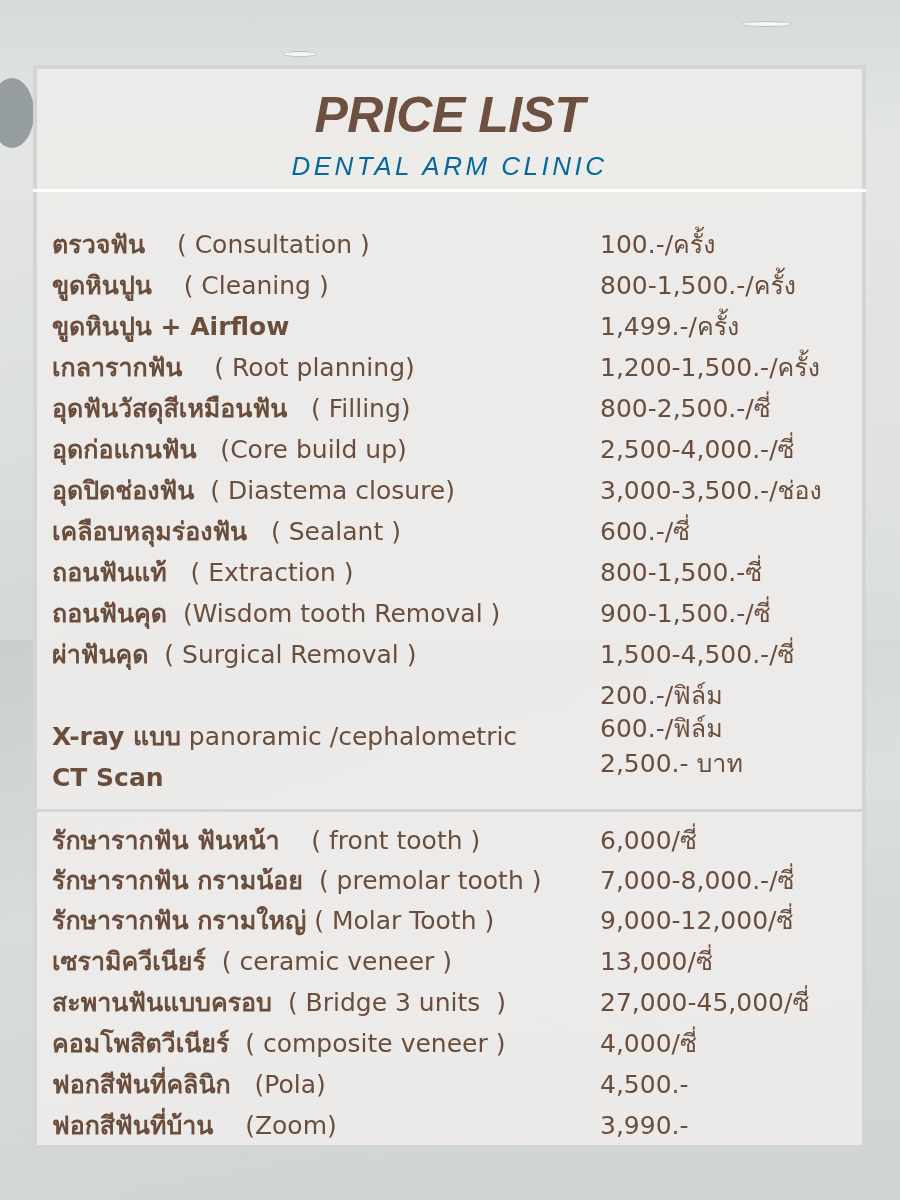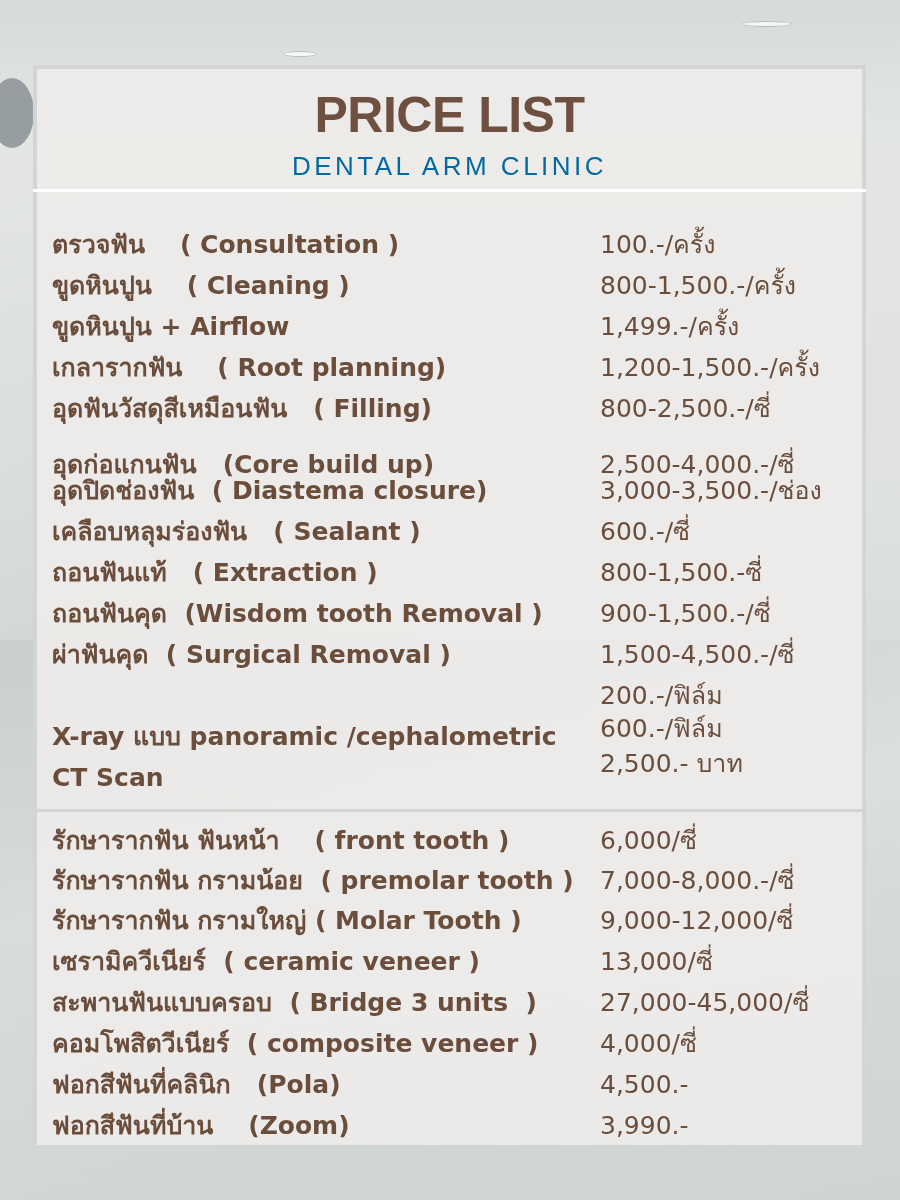--- a/index.html
+++ b/index.html
@@ -18,39 +18,39 @@
     .bg-light { position: absolute; height: 6px; border-radius: 50%; background: #f4f7f8; border: 1px solid #b9c0c3; }
     .bg-floor {
       position: absolute; left: 0; right: 0; top: 640px; bottom: 0;
       background: linear-gradient(170deg, rgba(190,196,198,.5), rgba(225,228,228,.6) 40%, rgba(200,205,206,.6));
     }
     .panel {
       position: absolute; left: 33px; top: 65px; width: 833px; height: 1084px;
       background: rgba(238,236,233,0.93);
       border: 4px solid rgba(210,211,212,0.95);
     }
-    .header { position: absolute; left: 0; right: 0; top: 0; height: 121px; text-align: center; }
+    .header { position: absolute; left: 0; right: 0; top: 0; height: 121px; text-align: center; font-style: italic; }
     .title {
       position: absolute; left: 0; right: 0; top: 17px;
       font-family: "Liberation Sans", sans-serif; font-weight: bold;
       font-size: 50px; letter-spacing: -0.5px; color: #6e5040;
     }
     .subtitle {
       position: absolute; left: 0; right: 0; top: 82px;
       font-family: "Liberation Sans", sans-serif; font-size: 26px;
       letter-spacing: 3.5px; color: #0369a1;
     }
     .hdr-divider { position: absolute; left: -4px; right: -4px; top: 120px; height: 3px; background: #ffffff; }
     .sec-divider { position: absolute; left: -4px; right: -4px; top: 740px; height: 3px; background: #d4d4d3; }
     .row {
       position: absolute; left: 15px; right: 0; height: 40px;
       color: #6b4d3c; font-size: 25px; line-height: 40px; white-space: nowrap;
     }
     .row .th { font-weight: bold; margin-top: 48px; }
-    .row .en { font-weight: bold; margin-top: 9px; }
+    .row .en { font-weight: normal; margin-top: 9px; }
     .row .price { position: absolute; left: 548px; top: 0; font-weight: normal; text-align: center; }
   </style>
 </head>
 <body>
 
 <div>
   <div class="bg-clock"></div>
   <div class="bg-light" style="left:283px;top:51px;width:34px;"></div>
   <div class="bg-light" style="left:742px;top:21px;width:50px;"></div>
   <div class="bg-floor"></div>
@@ -62,21 +62,21 @@
     <div class="subtitle">DENTAL ARM CLINIC</div>
   </div>
   <div class="hdr-divider"></div>
 
   <div>
     <div class="row" style="top:156px"><span class="th">ตรวจฟัน</span><span class="en" style="white-space:pre">    ( Consultation )</span><span class="price">100.-/ครั้ง</span></div>
     <div class="row" style="top:197px"><span class="th">ขูดหินปูน</span><span class="en" style="white-space:pre">    ( Cleaning )</span><span class="price">800-1,500.-/ครั้ง</span></div>
     <div class="row" style="top:238px"><span class="th">ขูดหินปูน + Airflow</span><span class="en" style="white-space:pre"></span><span class="price">1,499.-/ครั้ง</span></div>
     <div class="row" style="top:279px"><span class="th">เกลารากฟัน</span><span class="en" style="white-space:pre">    ( Root planning)</span><span class="price">1,200-1,500.-/ครั้ง</span></div>
     <div class="row" style="top:320px"><span class="th">อุดฟันวัสดุสีเหมือนฟัน</span><span class="en" style="white-space:pre">   ( Filling)</span><span class="price">800-2,500.-/ซี่</span></div>
-    <div class="row" style="top:376px"><span class="th">อุดก่อแกนฟัน</span><span class="en" style="white-space:pre">   (Core build up)</span><span class="price">2,500-4,000.-/ซี่</span></div>
+    <div class="row" style="top:361px"><span class="th">อุดก่อแกนฟัน</span><span class="en" style="white-space:pre">   (Core build up)</span><span class="price">2,500-4,000.-/ซี่</span></div>
     <div class="row" style="top:402px"><span class="th">อุดปิดช่องฟัน</span><span class="en" style="white-space:pre">  ( Diastema closure)</span><span class="price">3,000-3,500.-/ช่อง</span></div>
     <div class="row" style="top:443px"><span class="th">เคลือบหลุมร่องฟัน</span><span class="en" style="white-space:pre">   ( Sealant )</span><span class="price">600.-/ซี่</span></div>
     <div class="row" style="top:484px"><span class="th">ถอนฟันแท้</span><span class="en" style="white-space:pre">   ( Extraction )</span><span class="price">800-1,500.-ซี่</span></div>
     <div class="row" style="top:525px"><span class="th">ถอนฟันคุด</span><span class="en" style="white-space:pre">  (Wisdom tooth Removal )</span><span class="price">900-1,500.-/ซี่</span></div>
     <div class="row" style="top:566px"><span class="th">ผ่าฟันคุด</span><span class="en" style="white-space:pre">  ( Surgical Removal )</span><span class="price">1,500-4,500.-/ซี่</span></div>
     <div class="row" style="top:607px"><span class="en" style="white-space:pre"></span><span class="price">200.-/ฟิล์ม</span></div>
     <div class="row" style="top:648px"><span class="th">X-ray แบบ</span><span class="en" style="white-space:pre"> panoramic /cephalometric</span><span class="price" style="top:-8px">600.-/ฟิล์ม</span></div>
     <div class="row" style="top:689px"><span class="th">CT Scan</span><span class="en" style="white-space:pre"></span><span class="price" style="top:-14px">2,500.- บาท</span></div>
   </div>
 

